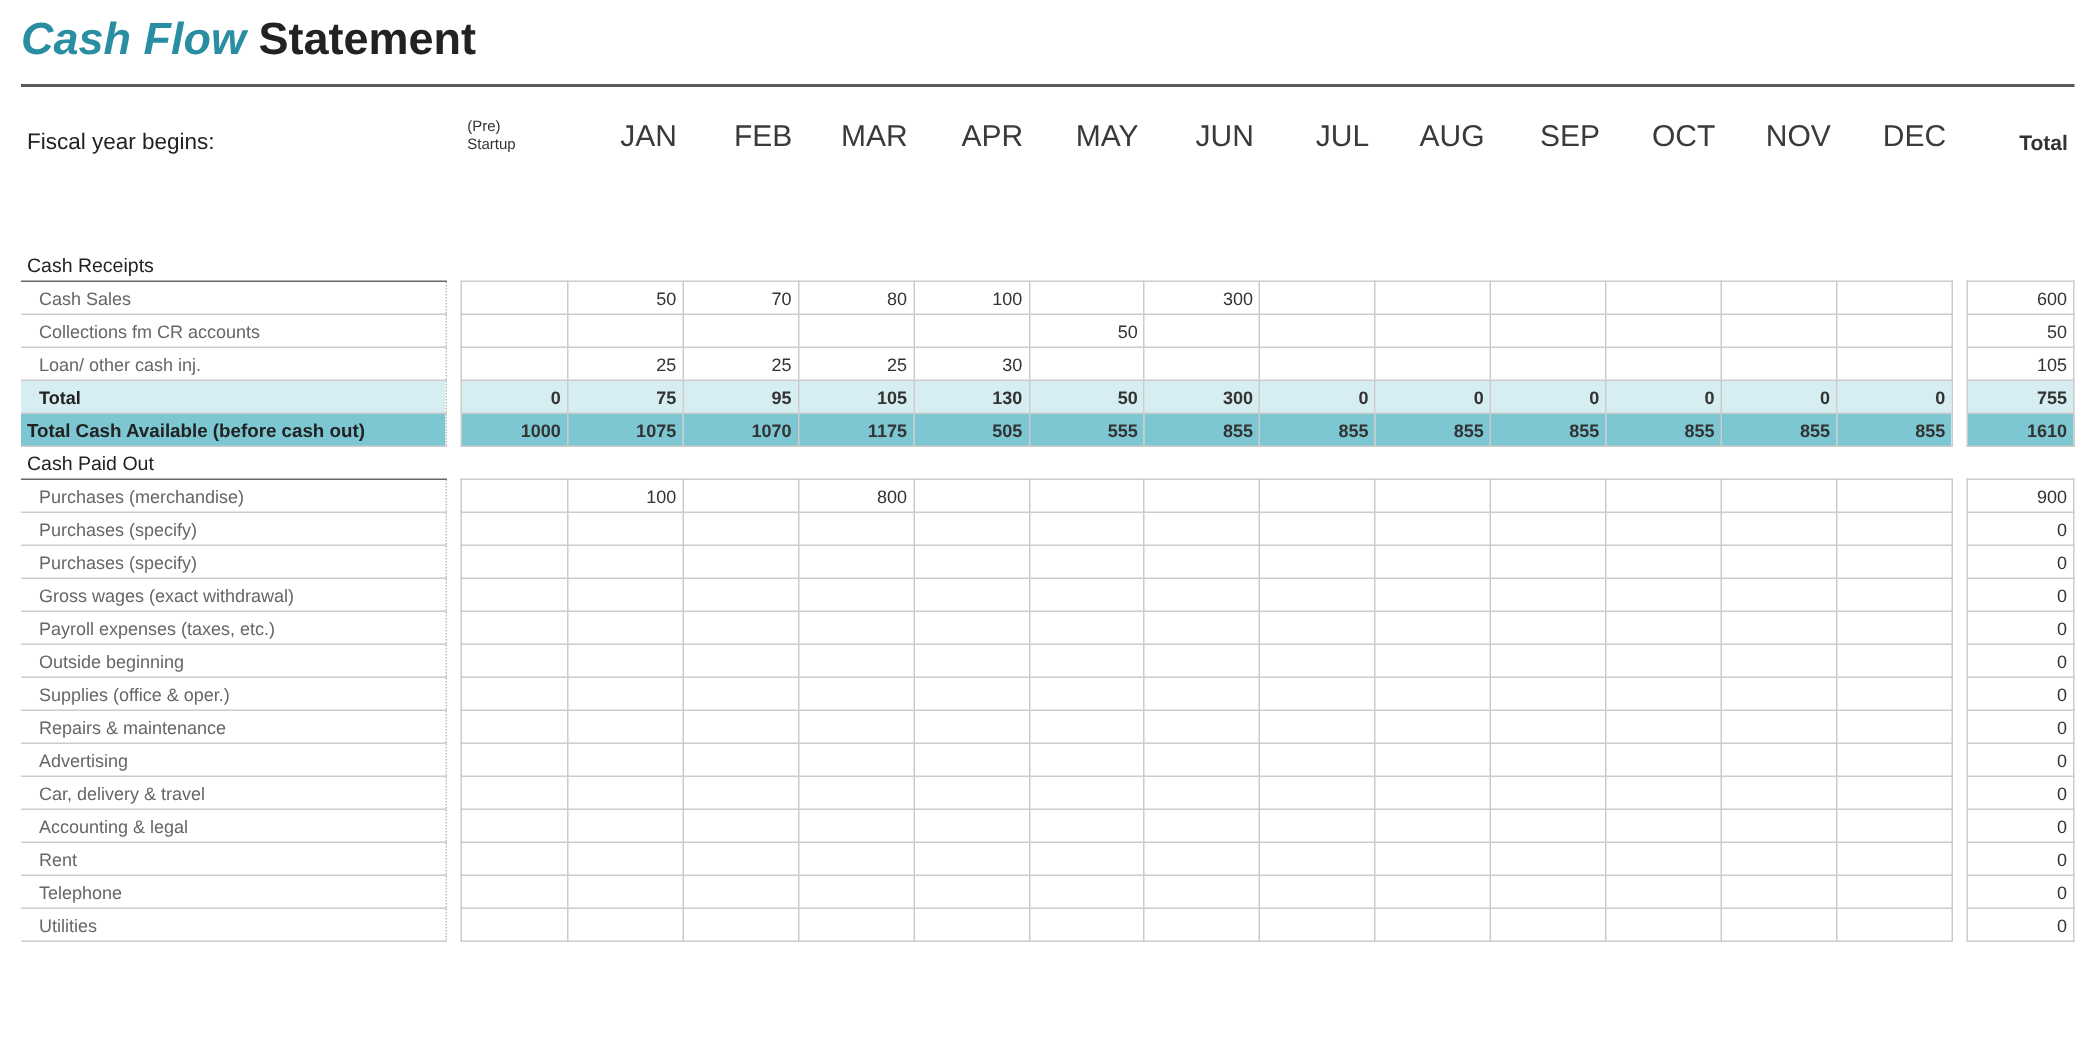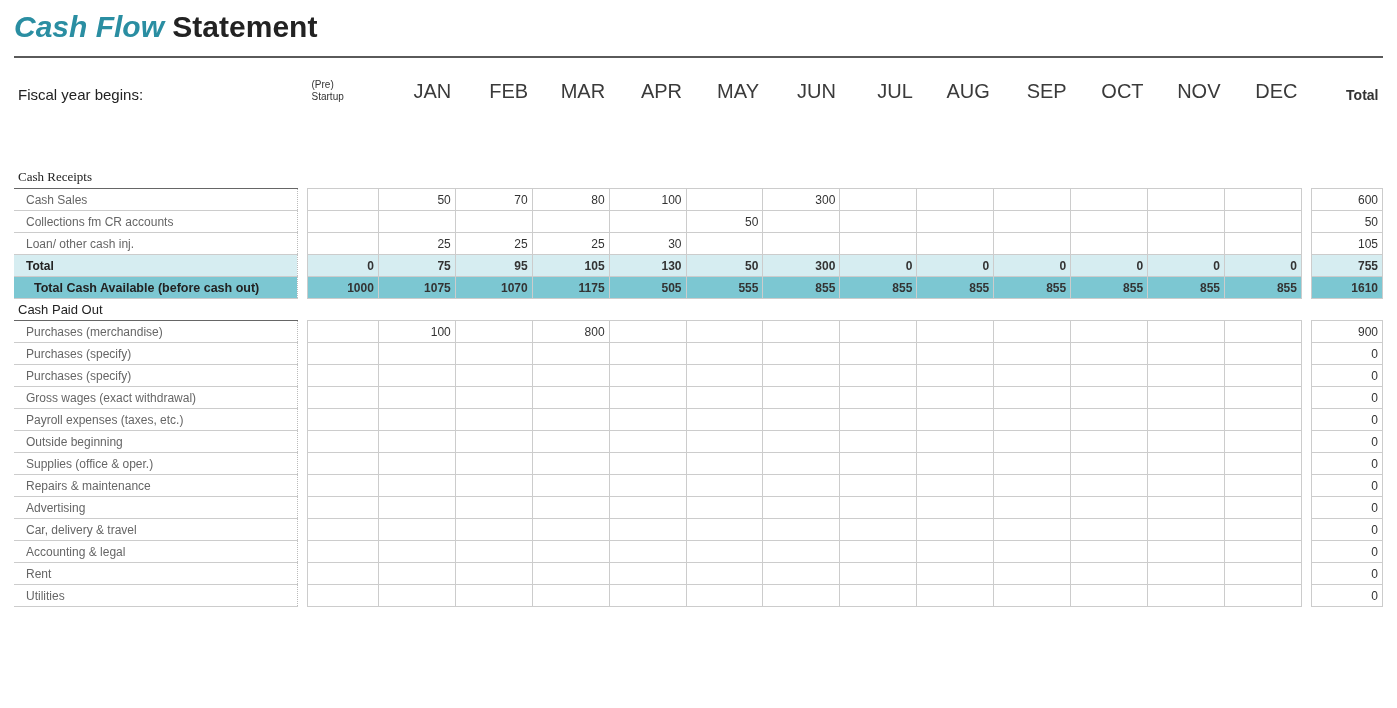--- a/index.html
+++ b/index.html
@@ -86,21 +86,21 @@
   }
 
   
   .section-head {
     font-size: 13px;
     color: #222;
     border-bottom: 1px solid #666;
     padding-top: 14px;
     font-family: Verdana, sans-serif;
   }
-  .section-head.first { padding-top: 41px; font-family: Liberation Serif, serif; }
+  .section-head.first { padding-top: 41px; }
 
   
   .row-label {
     font-size: 12px;
     color: #666;
     border-bottom: 1px solid #ccc;
     border-right: 1px dotted #bbb;
     padding-left: 6px;
     white-space: nowrap;
     overflow: hidden;
@@ -277,21 +277,21 @@
     <td class="cell">0</td>
     <td class="cell">0</td>
     <td class="cell">0</td>
     <td class="cell">0</td>
     <td class="cell">0</td>
     <td class="gapcell"></td>
     <td class="cell-total">755</td>
   </tr>
 
   <tr class="grand">
-    <td class="row-label strong" style="padding-left:20px;margin-left:18px;">Total Cash Available (before cash out)</td>
+    <td class="row-label strong" style="padding-left:4px;margin-left:18px;">Total Cash Available (before cash out)</td>
     <td class="gapcell"></td>
     <td class="cell first">1000</td>
     <td class="cell">1075</td>
     <td class="cell">1070</td>
     <td class="cell">1175</td>
     <td class="cell">505</td>
     <td class="cell">555</td>
     <td class="cell">855</td>
     <td class="cell">855</td>
     <td class="cell">855</td>
@@ -535,20 +535,39 @@
         <td class="cell"></td>
         <td class="cell"></td>
         <td class="cell"></td>
         <td class="cell"></td>
         <td class="cell"></td>
         <td class="cell"></td>
         <td class="gapcell"></td>
         <td class="cell-total">0</td>
       </tr>
       <tr>
+        <td class="row-label indent">Telephone</td>
+        <td class="gapcell"></td>
+        <td class="cell first"></td>
+        <td class="cell"></td>
+        <td class="cell"></td>
+        <td class="cell"></td>
+        <td class="cell"></td>
+        <td class="cell"></td>
+        <td class="cell"></td>
+        <td class="cell"></td>
+        <td class="cell"></td>
+        <td class="cell"></td>
+        <td class="cell"></td>
+        <td class="cell"></td>
+        <td class="cell"></td>
+        <td class="gapcell"></td>
+        <td class="cell-total">0</td>
+      </tr>
+      <tr>
         <td class="row-label indent">Utilities</td>
         <td class="gapcell"></td>
         <td class="cell first"></td>
         <td class="cell"></td>
         <td class="cell"></td>
         <td class="cell"></td>
         <td class="cell"></td>
         <td class="cell"></td>
         <td class="cell"></td>
         <td class="cell"></td>

